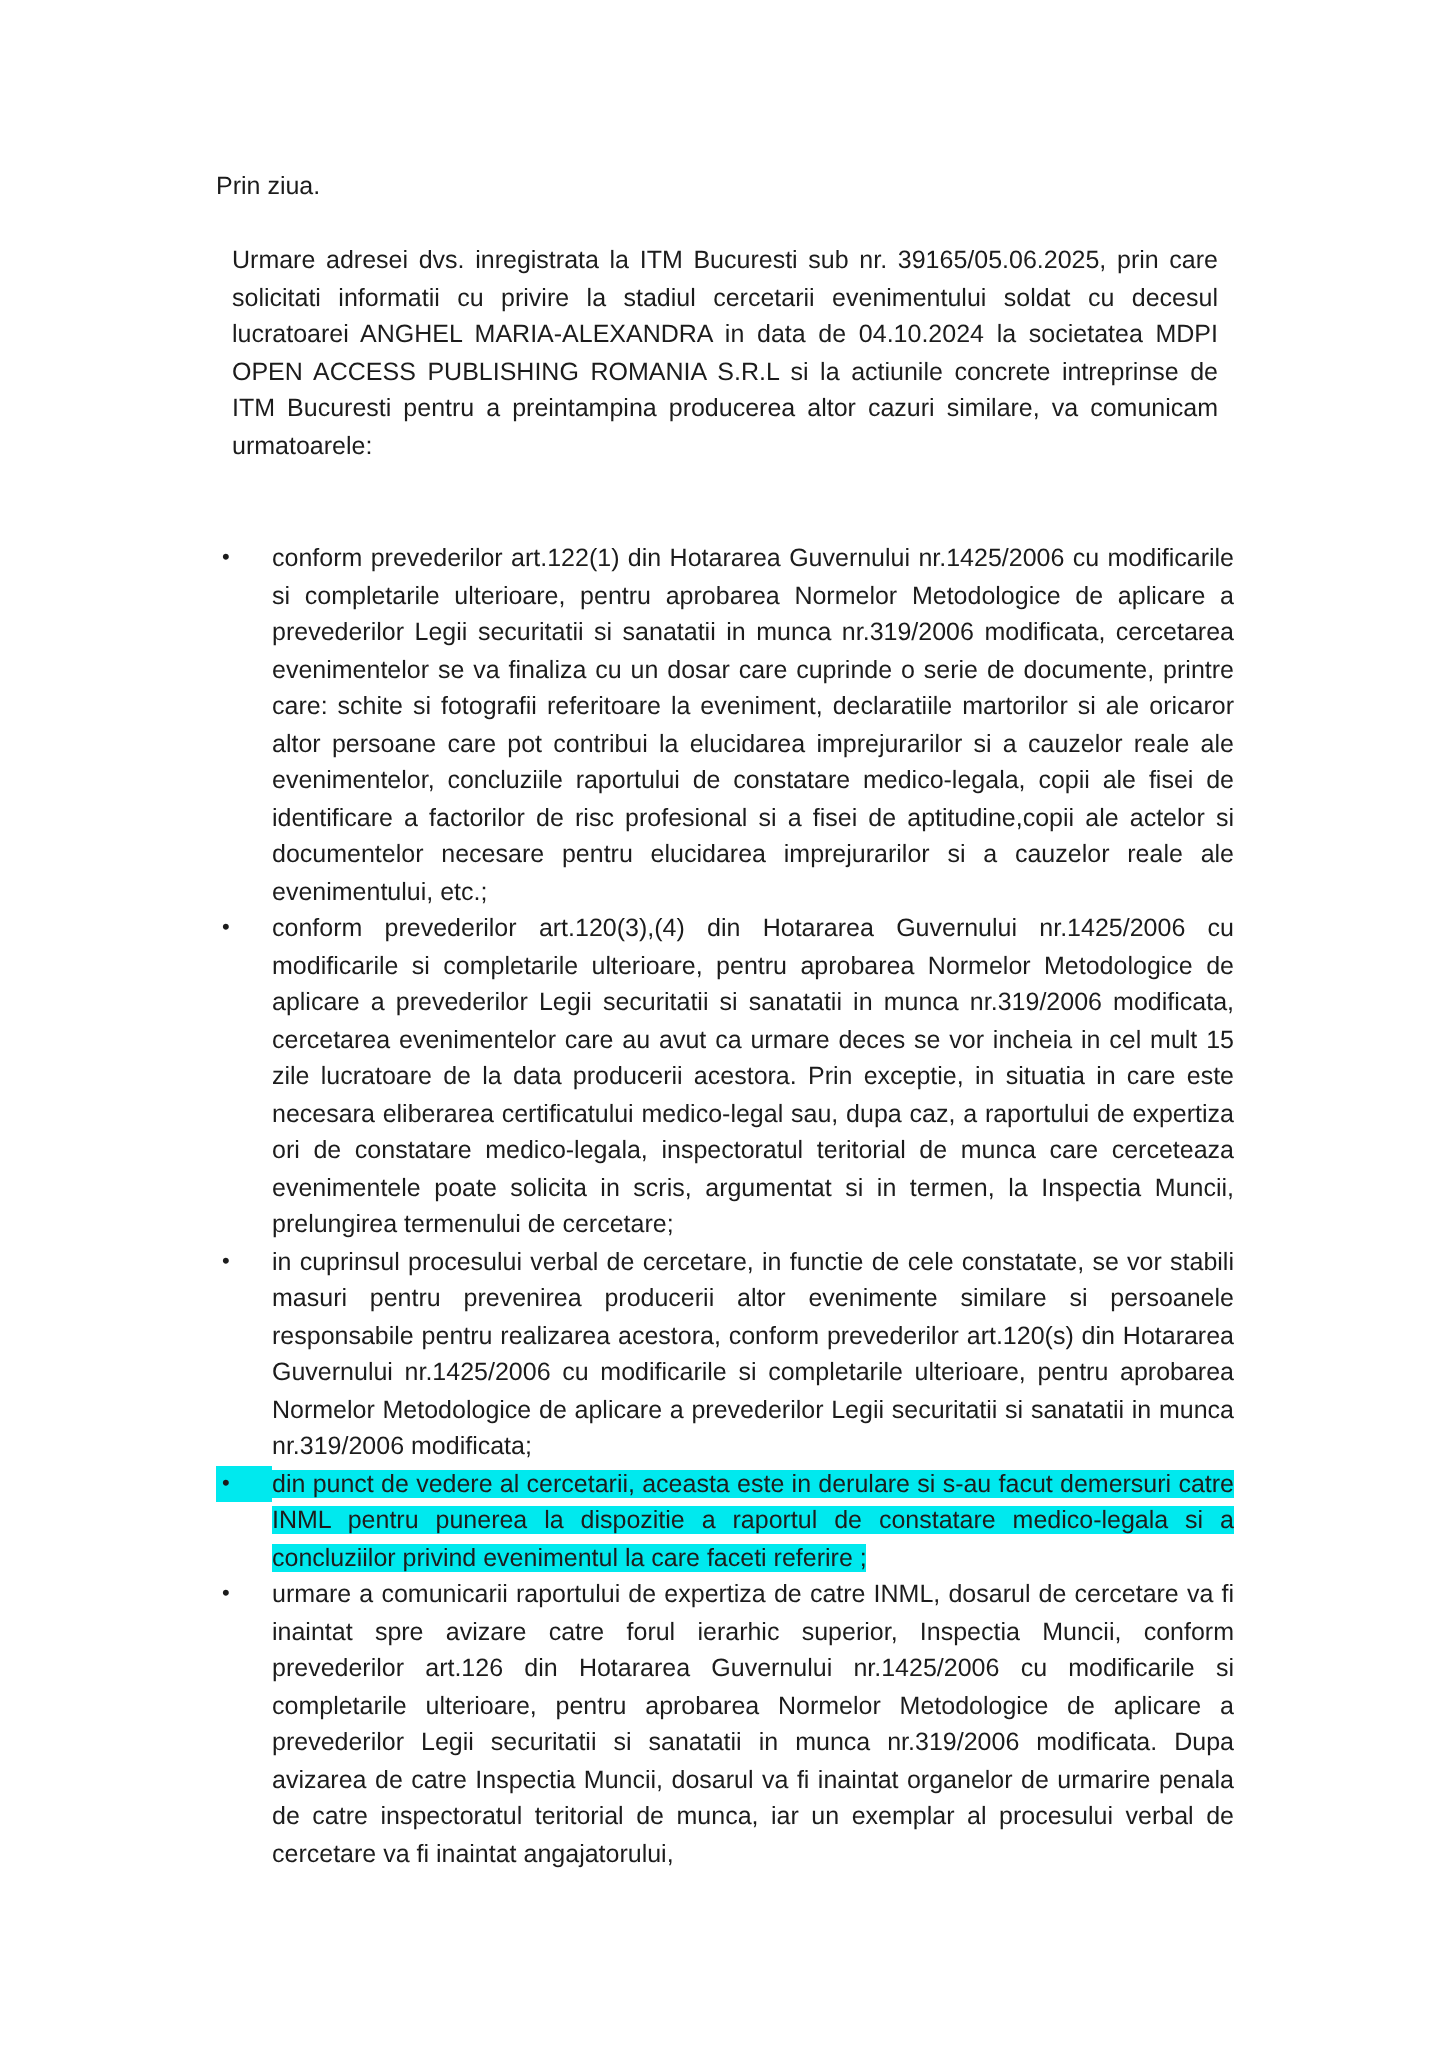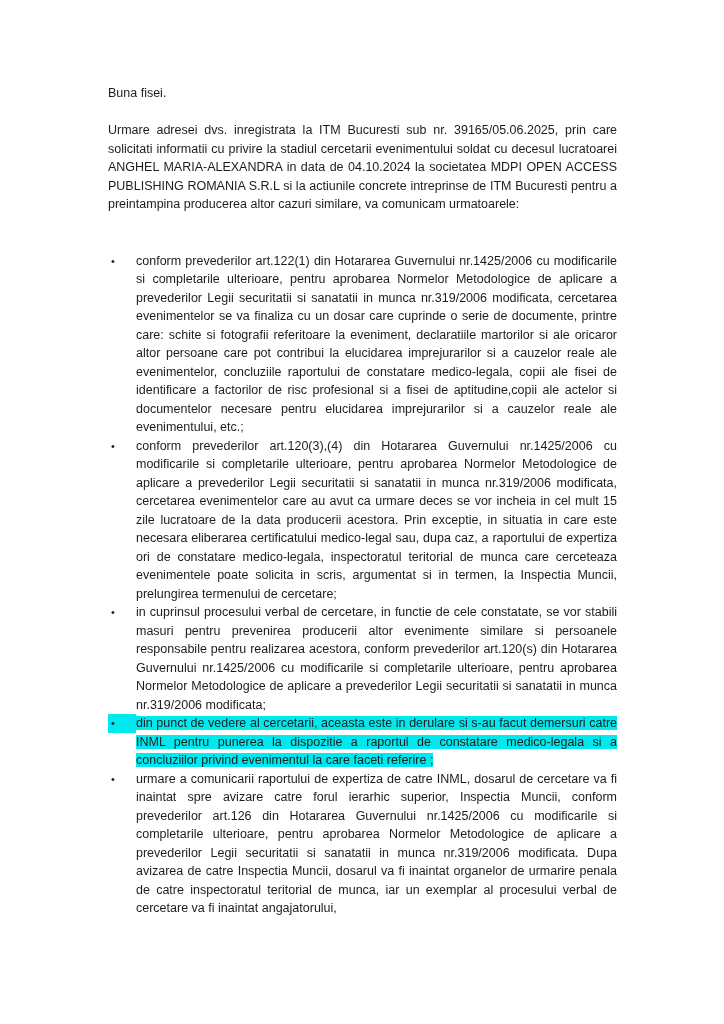--- a/index.html
+++ b/index.html
@@ -23,21 +23,21 @@
     width: 509px;
     font-size: 12.5px;
     line-height: 18.5px;
     text-align: justify;
   }
   .greeting {
     margin: 0 0 18.5px 0;
     text-align: left;
   }
   .intro {
-    margin: 0;
+    margin: 8px;
   }
   .bullets {
     list-style: none;
     margin: 38px 0 0 0;
     padding: 0;
   }
   .bullets li {
     position: relative;
     padding-left: 28px;
     margin: 0;
@@ -59,21 +59,21 @@
   li.highlighted .li-text {
     background: var(--hl, #00e9ee);
   }
 </style>
 </head>
 <body>
 
 <div class="page" style="color: rgb(28, 28, 28);">
   <div class="content">
 
-    <p class="greeting">Buna fisei.</p>
+    <p class="greeting">Prin ziua.</p>
 
     <p class="intro">Urmare adresei dvs. inregistrata la ITM Bucuresti sub nr. 39165/05.06.2025, prin care solicitati informatii cu privire la stadiul cercetarii evenimentului soldat cu decesul lucratoarei ANGHEL MARIA-ALEXANDRA in data de 04.10.2024 la societatea MDPI OPEN ACCESS PUBLISHING ROMANIA S.R.L si la actiunile concrete intreprinse de ITM Bucuresti pentru a preintampina producerea altor cazuri similare, va comunicam urmatoarele:</p>
 
     <ul class="bullets">
       <li>
         <span class="bullet-marker">•</span><span class="li-text">conform prevederilor art.122(1) din Hotararea Guvernului nr.1425/2006 cu modificarile si completarile ulterioare, pentru aprobarea Normelor Metodologice de aplicare a prevederilor Legii securitatii si sanatatii in munca nr.319/2006 modificata, cercetarea evenimentelor se va finaliza cu un dosar care cuprinde o serie de documente, printre care: schite si fotografii referitoare la eveniment, declaratiile martorilor si ale oricaror altor persoane care pot contribui la elucidarea imprejurarilor si a cauzelor reale ale evenimentelor, concluziile raportului de constatare medico-legala, copii ale fisei de identificare a factorilor de risc profesional si a fisei de aptitudine,copii ale actelor si documentelor necesare pentru elucidarea imprejurarilor si a cauzelor reale ale evenimentului, etc.;</span>
       </li>
       <li>
         <span class="bullet-marker">•</span><span class="li-text">conform prevederilor art.120(3),(4) din Hotararea Guvernului nr.1425/2006 cu modificarile si completarile ulterioare, pentru aprobarea Normelor Metodologice de aplicare a prevederilor Legii securitatii si sanatatii in munca nr.319/2006 modificata, cercetarea evenimentelor care au avut ca urmare deces se vor incheia in cel mult 15 zile lucratoare de la data producerii acestora. Prin exceptie, in situatia in care este necesara eliberarea certificatului medico-legal sau, dupa caz, a raportului de expertiza ori de constatare medico-legala, inspectoratul teritorial de munca care cerceteaza evenimentele poate solicita in scris, argumentat si in termen, la Inspectia Muncii, prelungirea termenului de cercetare;</span>
       </li>

